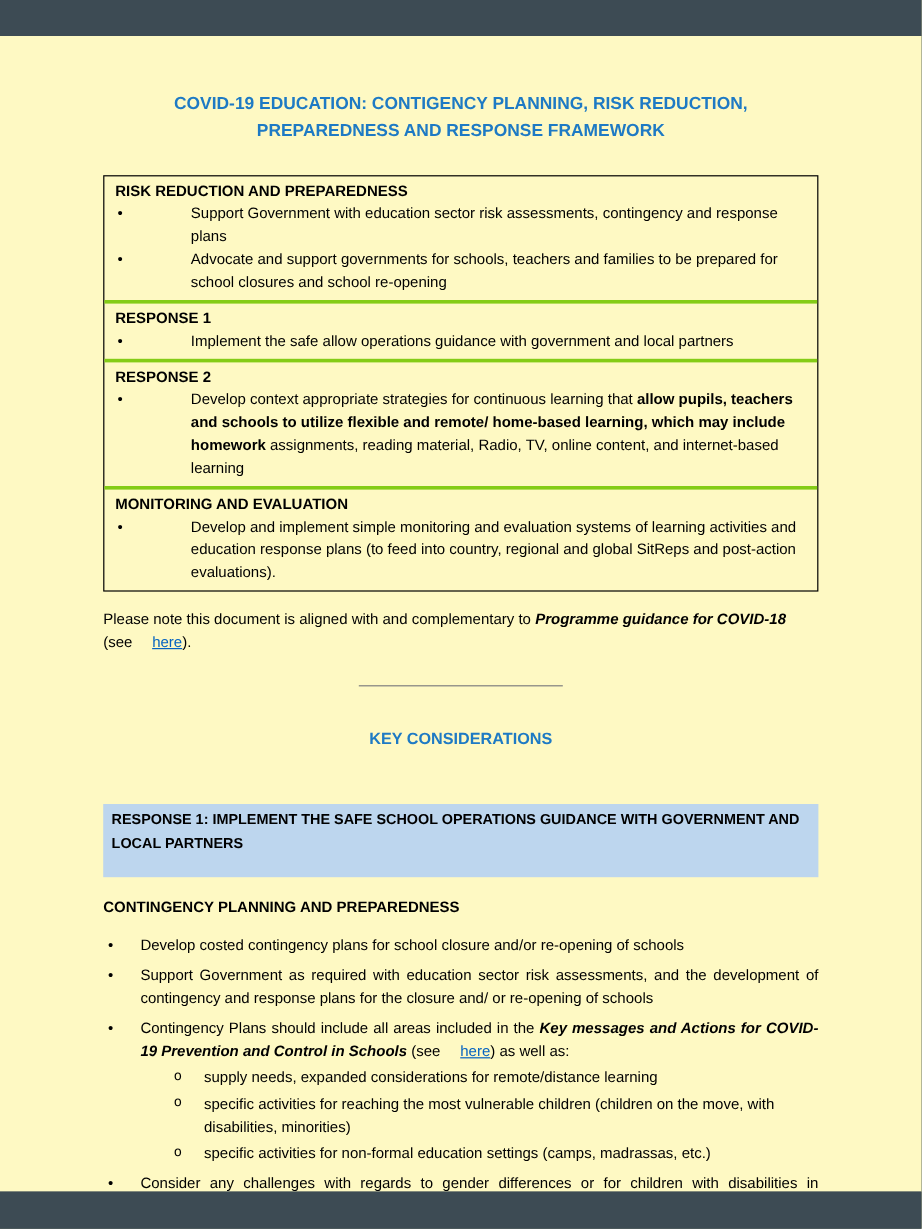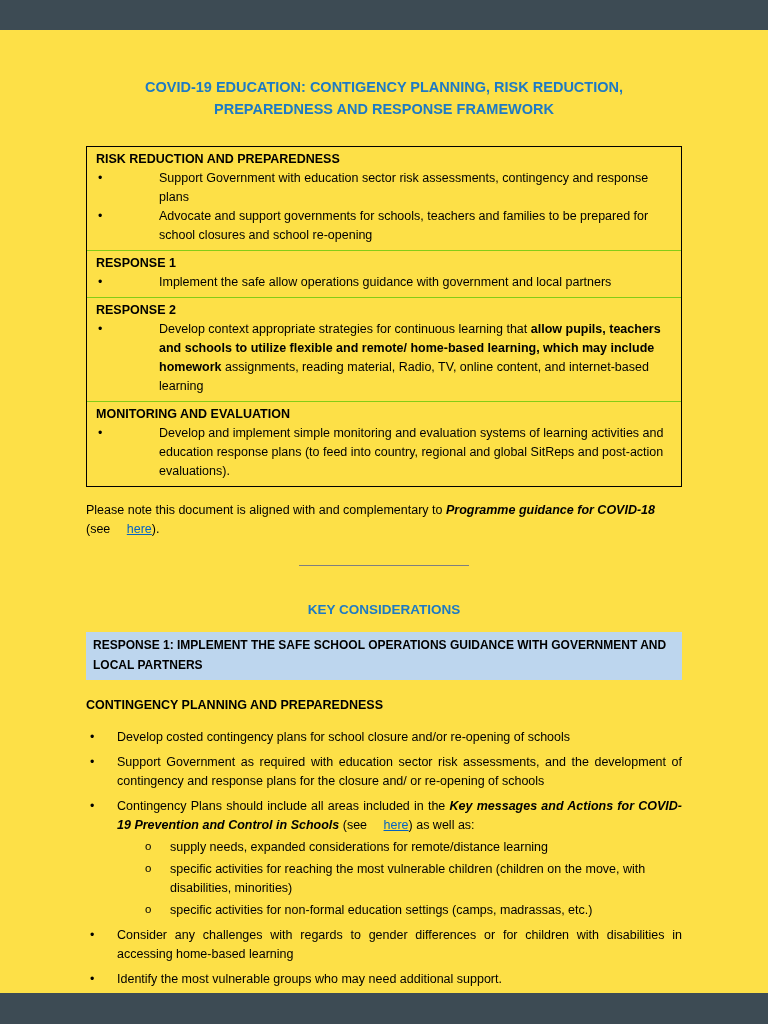--- a/index.html
+++ b/index.html
@@ -8,37 +8,37 @@
     background:#3D4B54;
     font-family:"Liberation Sans", sans-serif;
     color:#000;
   }
   .viewer { width:768px; height:1024px; display:flex; flex-direction:column; overflow:hidden; }
   .chrome-bar { flex:none; background:#3D4B54; }
   .chrome-bar.top { height:30px; }
   .chrome-bar.bottom { height:31px; }
   .page {
     flex:1;
-    background:#fde047;
+    background:#fef9c3;
     padding:46px 86px 0 86px;
     font-size:12.5px;
     line-height:1.52;
     overflow:hidden;
   }
   .doc-title {
     color:#1E7AC4;
     font-size:14.5px;
     font-weight:bold;
     text-align:center;
     line-height:1.55;
     margin-bottom:25px;
   }
   
   .fw-table { border:1.5px solid #000; }
-  .fw-row { border-bottom:1px solid #84cc16; padding:3px 9px 5px 9px; }
+  .fw-row { border-bottom:3px solid #84cc16; padding:3px 9px 5px 9px; }
   .fw-row:last-child { border-bottom:none; }
   .fw-heading { font-weight:bold; }
   .bullet { display:flex; }
   .bullet .marker { flex:none; width:21px; text-indent:2px; }
   .bullet .btext { flex:1;margin-left:42px; }
   
   .note { margin-top:14px; }
   .bi { font-weight:bold; font-style:italic; }
   a.doc-link { color:#0563C1; text-decoration:underline; cursor:pointer;padding-left:13px; }
   
@@ -47,22 +47,22 @@
     color:#1E7AC4;
     font-size:13.5px;
     font-weight:bold;
     text-align:center;
     margin-top:34px;
   }
   .hl-heading {
     background:#BDD6EE;
     font-weight:bold;
     font-size:12px;
-    padding:4px 7px 5px 7px;
-    margin-top:12px;
+    padding:4px 7px 18px 7px;
+    margin-top:44px;
     line-height:1.6;
   }
   .sub-heading { font-weight:bold; margin-top:16px; }
   
   .kc-list { margin-top:13px; }
   .kc-bullet { display:flex; text-align:justify; margin-bottom:6px; }
   .kc-bullet .marker { flex:none; width:31px; text-indent:4px; }
   .kc-bullet .btext { flex:1; }
   .sub-bullet { display:flex; margin-left:59px; margin-bottom:3px; }
   .sub-bullet .marker { flex:none; width:25px; font-size:11.5px; }

